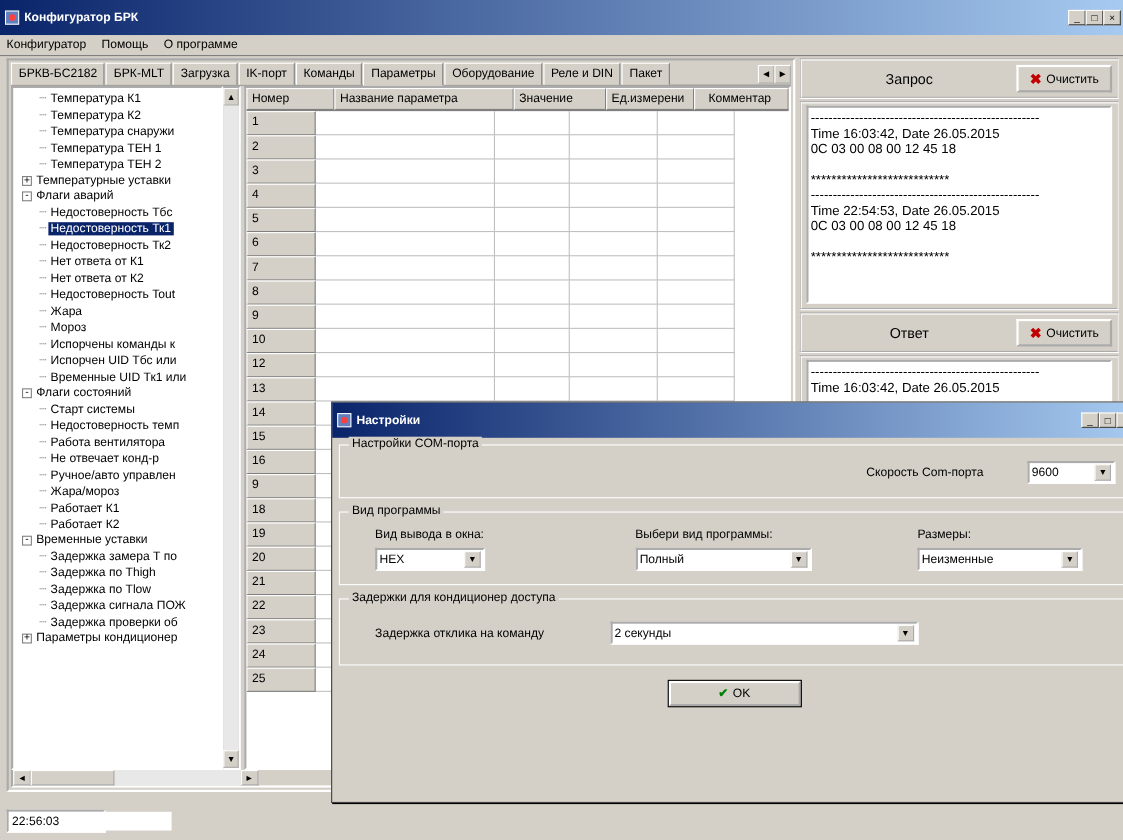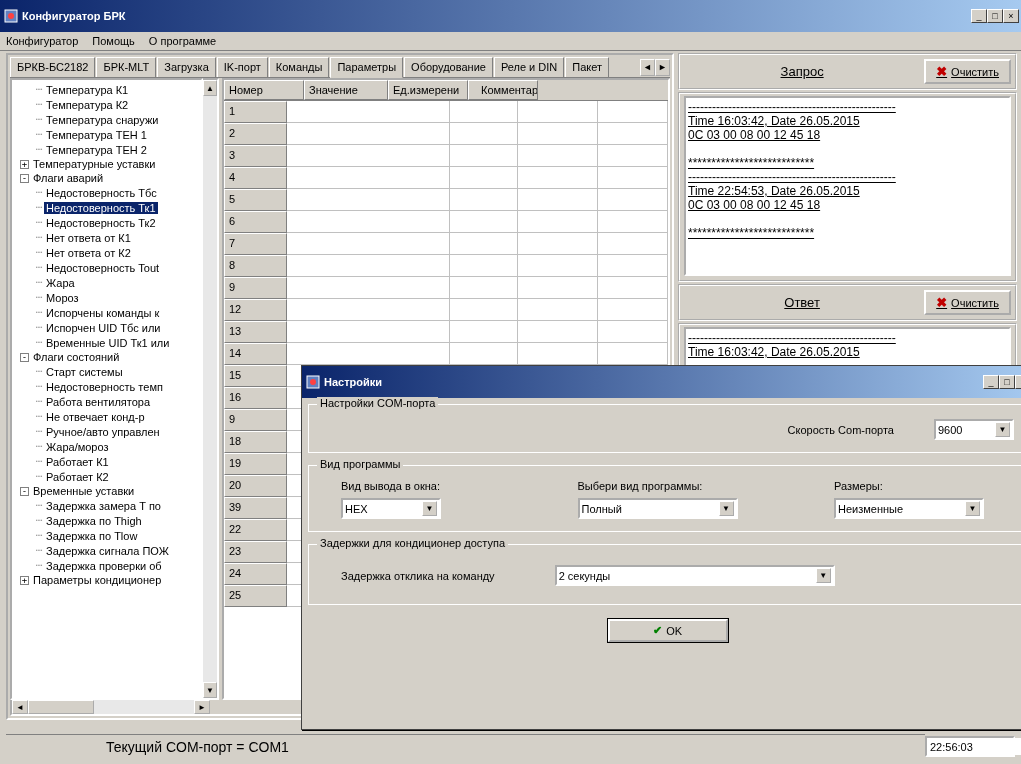--- a/index.html
+++ b/index.html
@@ -42,21 +42,21 @@
 .tree-item .label { padding: 0 2px; }
 
 .grid-header { background:#d4d0c8; display:flex; border-bottom:1px solid #808080; }
 .grid-header .gh { border:1px solid; border-color:#fff #808080 #808080 #fff; padding:3px 4px; overflow:hidden; }
 .grid-body { flex:1; overflow:auto; }
 .grid-row { display:flex; height:22px; }
 .grid-row .gc { border-right:1px solid #c0c0c0; border-bottom:1px solid #c0c0c0; padding:3px 4px; }
 .grid-rowhead { background:#d4d0c8; border:1px solid; border-color:#fff #808080 #808080 #fff; width:63px; padding:3px 4px; }
 .grid-row.selected .gc:first-of-type { background:#0a246a; }
 
-.panel-box { border:2px groove #fff; display:flex; flex-direction:column;text-decoration:underline; }
+.panel-box { border:2px groove #fff; display:flex; flex-direction:column; }
 .panel-header-row { display:flex; padding:4px; gap:4px; align-items:center; }
 .panel-header-row .plabel { flex:1; text-align:center; font-size:13px; }
 .btn { background:#d4d0c8; border:2px outset #fff; padding:3px 10px; cursor:pointer; display:flex; align-items:center; gap:4px; font-size:12px; }
 .red-x { color:#c00000; font-weight:bold; font-size:13px; }
 .log-area { flex:1; background:#fff; border:2px inset #fff; margin:2px 4px 4px 4px; padding:2px; overflow:auto; font-family: Tahoma, sans-serif; font-size:12px; white-space:pre; color:#000; }
 
 .statusbar { position:absolute; bottom:3px; left:6px; right:6px; height:46px; display:flex; align-items:flex-end; justify-content:space-between; }
 .status-text { font-size:14px; padding: 4px 10px 6px 100px; border-top:1px solid #808080; flex:1; }
 .time-box { width:90px; display:flex; border:2px inset #fff; background:#fff; height:21px; margin-bottom:4px; }
 .time-box input{ flex:1; border:none; padding:2px 3px; font-size:11px; }
@@ -300,23 +300,24 @@
       </div>
       <div class="scroll-v-placeholder">
         <div class="arr">▲</div>
           <div class="track"></div>
           <div class="arr">▼</div>
       </div>
       <div class="splitter-v"></div>
       <div class="grid-panel">
         <div class="grid-header" id="gridhead">
             <div class="gh" style="width: 80px;">Номер</div>
+            <div class="gh" style="width: 163px;">Название параметра</div>
             <div class="gh" style="width: 84px;">Значение</div>
             <div class="gh" style="width: 80px;">Ед.измерени</div>
-            <div class="gh" style="width: 70px; padding-left: 12px;">Комментар</div>
+            <div class="gh" style="width: 86px; padding-left: 12px;">Комментар</div>
           </div>
         <div class="grid-body" id="gridbody">
             <div class="grid-row selected">
               <div class="grid-rowhead">1</div>
               <div class="gc" style="width: 163px;"></div>
               <div class="gc" style="width: 68px;"></div>
               <div class="gc" style="width: 80px;"></div>
               <div class="gc" style="width: 70px;"></div>
             </div>
             <div class="grid-row">
@@ -369,20 +370,27 @@
               <div class="gc" style="width: 70px;"></div>
             </div>
             <div class="grid-row">
               <div class="grid-rowhead">9</div>
               <div class="gc" style="width: 163px;"></div>
               <div class="gc" style="width: 68px;"></div>
               <div class="gc" style="width: 80px;"></div>
               <div class="gc" style="width: 70px;"></div>
             </div>
             <div class="grid-row">
+              <div class="grid-rowhead">10</div>
+              <div class="gc" style="width: 163px;"></div>
+              <div class="gc" style="width: 68px;"></div>
+              <div class="gc" style="width: 80px;"></div>
+              <div class="gc" style="width: 70px;"></div>
+            </div>
+            <div class="grid-row">
               <div class="grid-rowhead">12</div>
               <div class="gc" style="width: 163px;"></div>
               <div class="gc" style="width: 68px;"></div>
               <div class="gc" style="width: 80px;"></div>
               <div class="gc" style="width: 70px;"></div>
             </div>
             <div class="grid-row">
               <div class="grid-rowhead">13</div>
               <div class="gc" style="width: 163px;"></div>
               <div class="gc" style="width: 68px;"></div>
@@ -432,21 +440,21 @@
               <div class="gc" style="width: 70px;"></div>
             </div>
             <div class="grid-row">
               <div class="grid-rowhead">20</div>
               <div class="gc" style="width: 163px;"></div>
               <div class="gc" style="width: 68px;"></div>
               <div class="gc" style="width: 80px;"></div>
               <div class="gc" style="width: 70px;"></div>
             </div>
             <div class="grid-row">
-              <div class="grid-rowhead">39</div>
+              <div class="grid-rowhead">21</div>
               <div class="gc" style="width: 163px;"></div>
               <div class="gc" style="width: 68px;"></div>
               <div class="gc" style="width: 80px;"></div>
               <div class="gc" style="width: 70px;"></div>
             </div>
             <div class="grid-row">
               <div class="grid-rowhead">22</div>
               <div class="gc" style="width: 163px;"></div>
               <div class="gc" style="width: 68px;"></div>
               <div class="gc" style="width: 80px;"></div>
@@ -523,21 +531,20 @@
       </div>
     </div>
     <div class="panel-box" style="flex:1">
       <div class="log-area">----------------------------------------------------
 Time 16:03:42, Date 26.05.2015</div>
     </div>
   </div>
 </div>
 
 <div class="statusbar">
-  <div class="status-text">Текущий COM-порт = COM1</div>
   <div class="time-box">
     <input value="22:56:03" style="">
 
   </div>
 </div>
 
 <div class="dialog">
   <div class="titlebar">
     <div class="title">
       <span class="app-icon">

